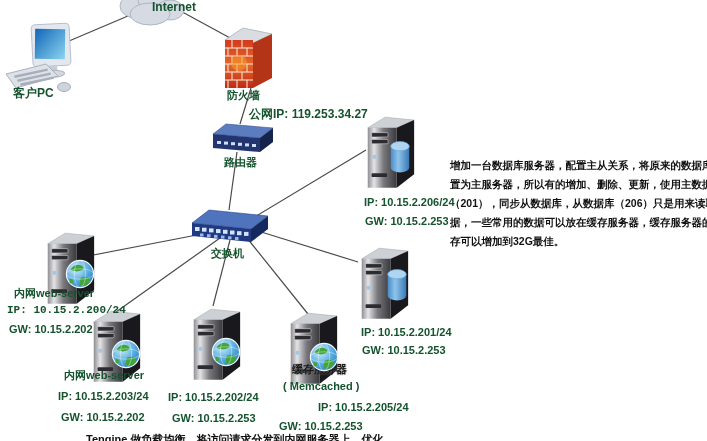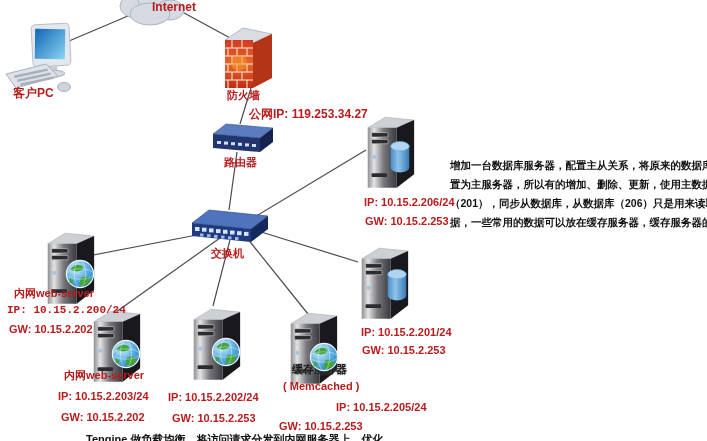--- a/index.html
+++ b/index.html
@@ -2,21 +2,21 @@
 <html><head>
 <meta charset="utf-8">
 <style>
   html,body{margin:0;padding:0;background:#fff;}
   #canvas{
     position:relative;width:707px;height:441px;background:#ffffff;
     overflow:hidden;font-family:"Liberation Sans","DejaVu Sans",sans-serif;
   }
   svg.links{position:absolute;left:0;top:0;z-index:1;}
   .node{position:absolute;z-index:2;}
-  .lbl{position:absolute;z-index:3;font-weight:bold;color:#b91c1c;white-space:nowrap;}
+  .lbl{position:absolute;z-index:3;font-weight:bold;color:#14532d;white-space:nowrap;}
   .lbl11{font-size:11px;}
   
   .n-cloud{left:112px;top:-16px;}
   .n-internet-label{left:152px;top:0px;font-size:12px;}
   
   .n-pc{left:2px;top:20px;}
   .n-pc-label{left:13px;top:85px;font-size:12px;}
   
   .n-firewall{left:222px;top:26px;}
   .n-firewall-label{left:227px;top:88px;font-size:11px;}
@@ -48,21 +48,21 @@
   .t-tengine{left:186px;top:304px;}
   .g-tengine{left:210px;top:336px;}
   .n-tengine-name{left:162px;top:370px;}
   .n-tengine-ip{left:168px;top:391px;}
   .n-tengine-gw{left:172px;top:412px;}
   
   .t-mem{left:283px;top:308px;}
   .g-mem{left:308px;top:341px;}
   .n-mem-name{left:292px;top:362px;color:#1a1a1a;text-shadow:0 0 2px #777;}
   .n-mem-sub{left:283px;top:380px;}
-  .n-mem-ip{left:294px;top:401px;padding-left:42px;}
+  .n-mem-ip{left:276px;top:401px;padding-left:42px;}
   .n-mem-gw{left:279px;top:420px;}
   
   .t-dbm{left:354px;top:243px;}
   .c-dbm{left:385px;top:268px;}
   .n-dbm-name{left:351px;top:307px;}
   .n-dbm-ip{left:361px;top:326px;}
   .n-dbm-gw{left:362px;top:344px;}
   
   .t-dbs{left:360px;top:112px;}
   .c-dbs{left:388px;top:140px;}
@@ -330,17 +330,18 @@
       <use href="#dbcyl" xlink:href="#dbcyl"></use>
     </svg>
   <div class="lbl lbl11 n-dbs-ip">IP: 10.15.2.206/24</div>
   <div class="lbl lbl11 n-dbs-gw">GW:  10.15.2.253</div>
 
   <div class="annotation">
     <div>增加一台数据库服务器，配置主从关系，将原来的数据库配</div>
     <div>置为主服务器，所以有的增加、删除、更新，使用主数据库</div>
     <div>（201），同步从数据库，从数据库（206）只是用来读取数</div>
     <div>据，一些常用的数据可以放在缓存服务器，缓存服务器的内</div>
+    <div>存可以增加到32G最佳。</div>
   </div>
 
   <div class="caption-partial">Tengine 做负载均衡，将访问请求分发到内网服务器上，优化、负载</div>
 
 </div>
 
 </body></html>

